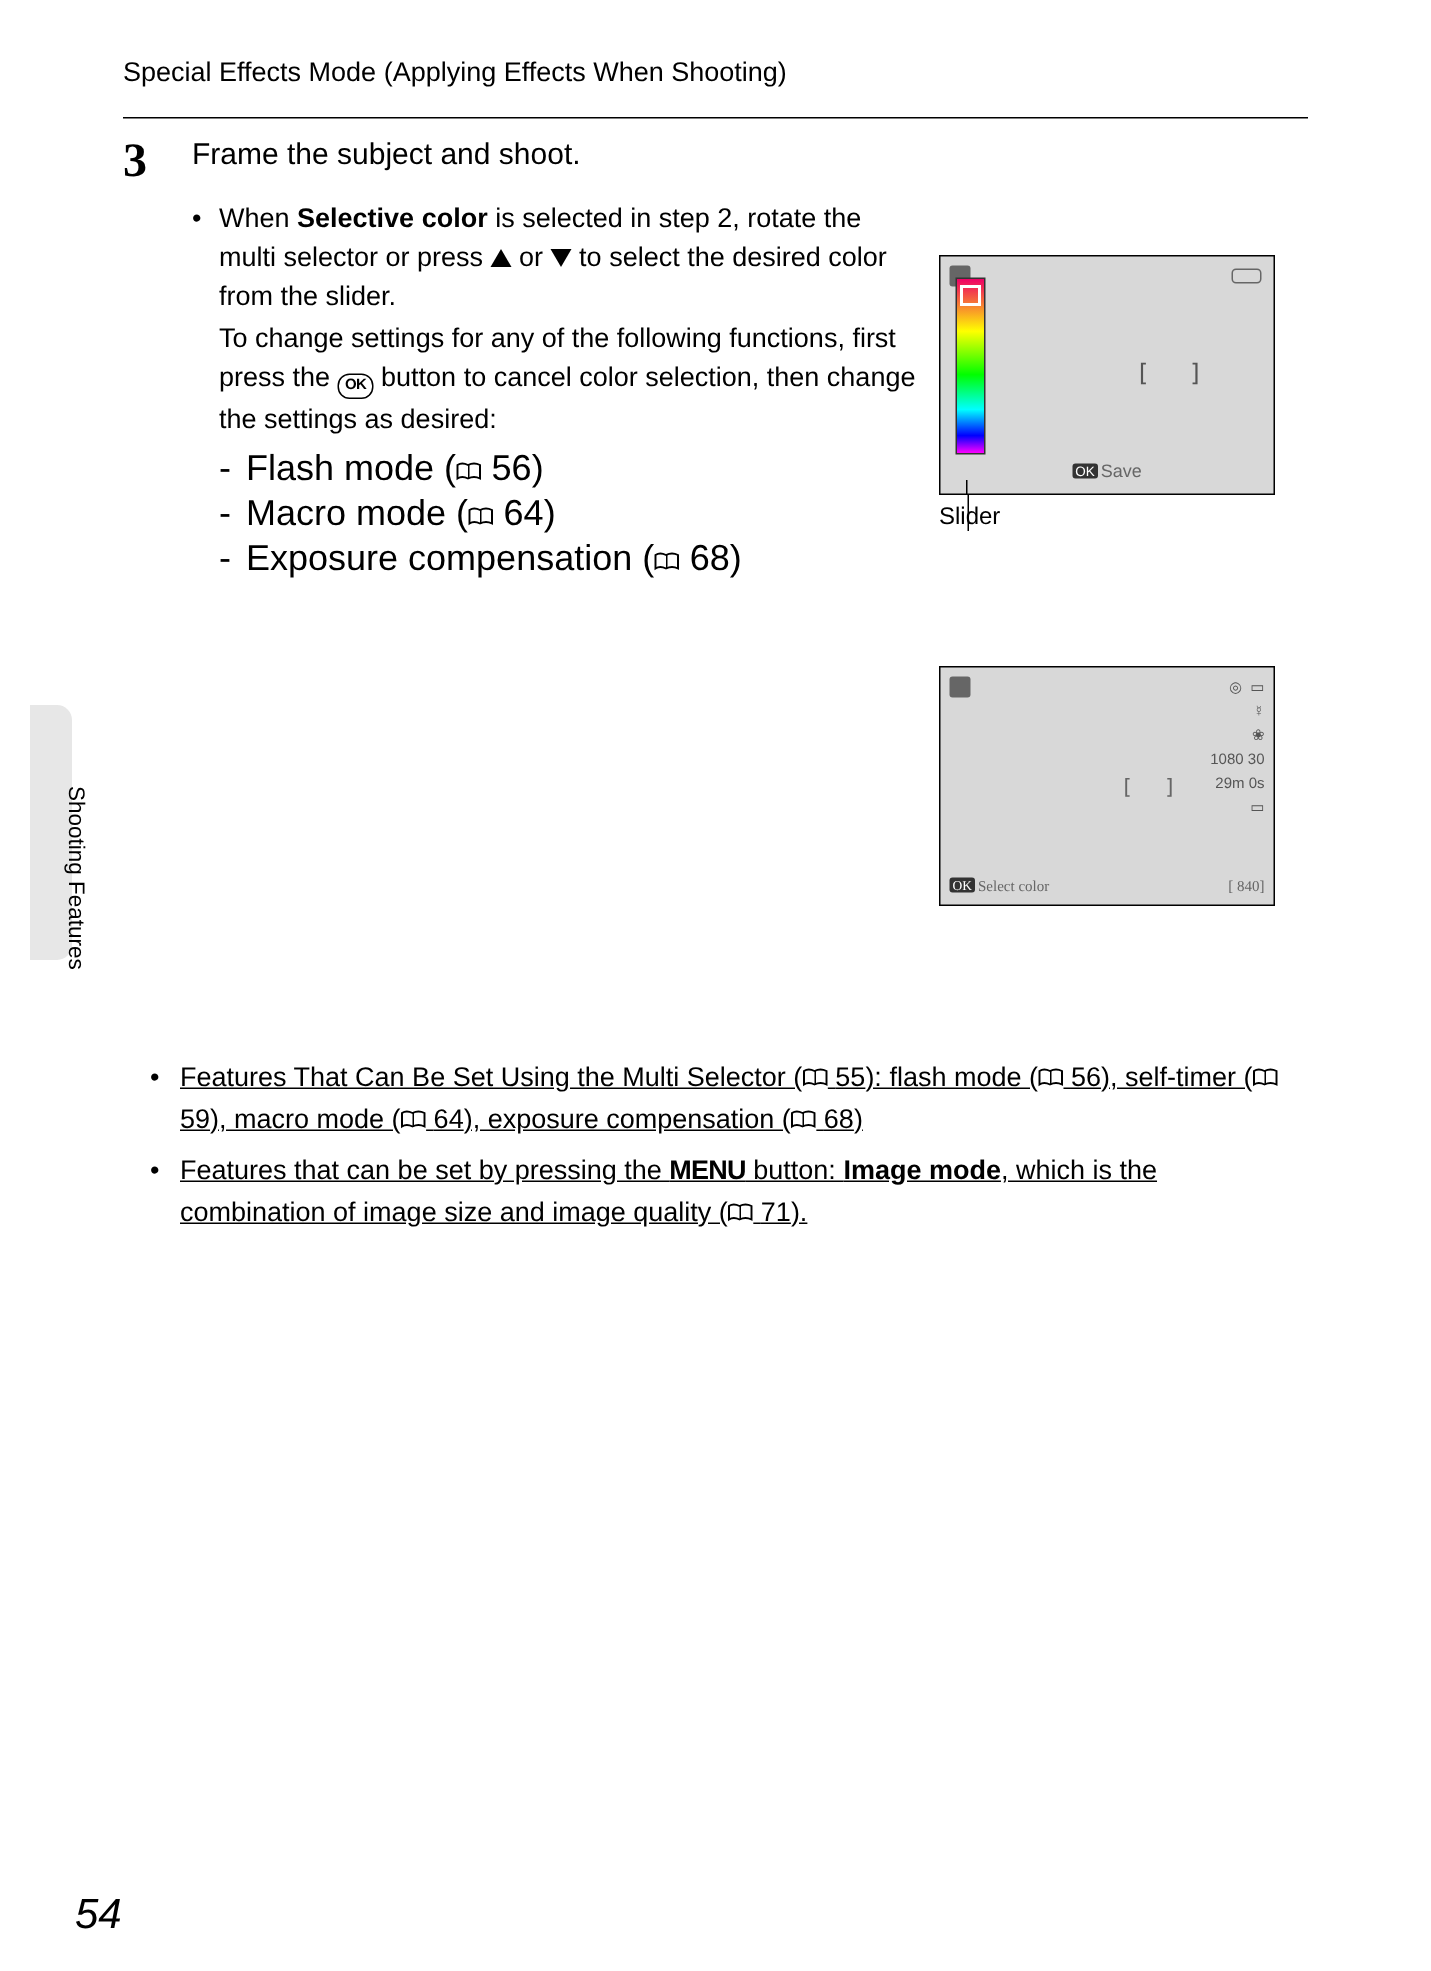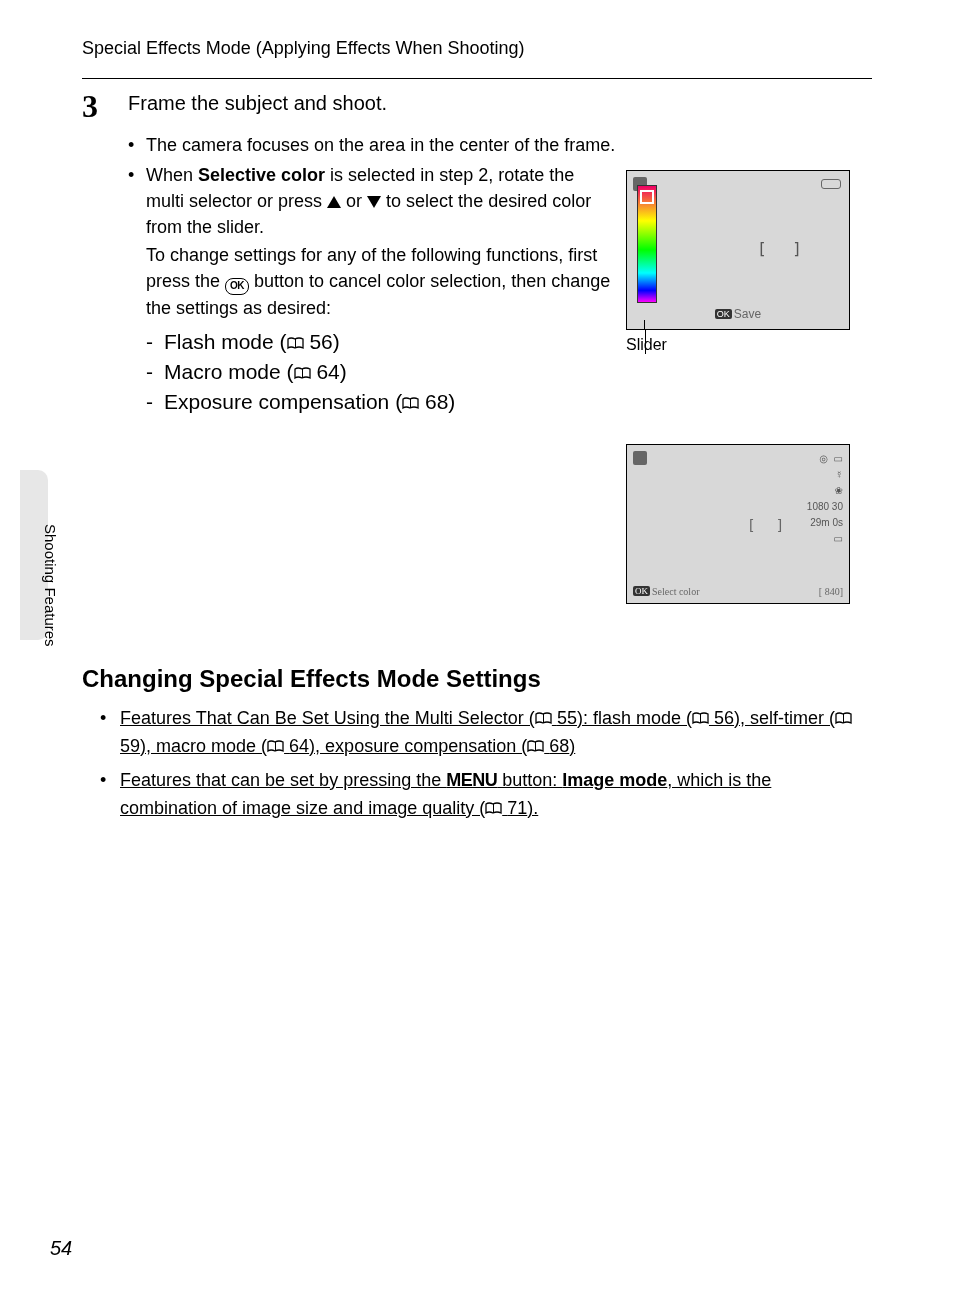--- a/index.html
+++ b/index.html
@@ -8,21 +8,21 @@
   .header { position:absolute; top:38px; left:82px; right:66px; font-size:18px; }
   .header-rule { position:absolute; top:78px; left:82px; right:82px; border-top:1px solid #000; }
   .step-num { position:absolute; top:88px; left:82px; font-size:32px; font-weight:bold; font-family: Georgia, serif; }
   .step-title { position:absolute; top:92px; left:128px; font-size:20px; }
   .body-area { position:absolute; top:132px; left:128px; width:740px; }
   ul.bullets { margin:0; padding:0; list-style:none; }
   ul.bullets > li { position:relative; padding-left:18px; font-size:18px; line-height:26px; margin-bottom:4px; }
   ul.bullets > li::before { content:"•"; position:absolute; left:0; top:0; }
   .narrow { width:470px; }
   .dash-list { margin:6px 0 10px 0; padding:0; list-style:none; }
-  .dash-list li { position:relative; padding-left:18px; font-size:21px; line-height:30px; }
+  .dash-list li { position:relative; padding-left:18px; font-size:24px; line-height:30px; }
   .dash-list li::before { content:"-"; position:absolute; left:0; top:0; }
   .book-icon { display:inline-block; width:17px; height:13px; vertical-align:-1px; }
   .book-icon svg { display:block; }
   .up-tri,.down-tri { display:inline-block; vertical-align:-1px; }
   .up-tri { width:0; height:0; border-left:7px solid transparent; border-right:7px solid transparent; border-bottom:12px solid #000; }
   .down-tri { width:0; height:0; border-left:7px solid transparent; border-right:7px solid transparent; border-top:12px solid #000; }
   .ok-icon { display:inline-block; width:22px; height:15px; border:1.6px solid #000; border-radius:8px; font-size:10px; font-weight:bold; text-align:center; line-height:14px; vertical-align:-2px; font-family: Arial, sans-serif; letter-spacing:-0.5px; }
   .menu-word { font-family: Arial, sans-serif; font-weight:bold; letter-spacing:-0.5px; }
   b { font-weight:bold; }
 
@@ -49,37 +49,34 @@
   .screen2 .right-col { position:absolute; top:6px; right:6px; text-align:right; font-size:10px; color:#555; line-height:16px; }
   .screen2 .bot-row { position:absolute; bottom:6px; left:6px; right:6px; font-size:10px; color:#666; display:flex; justify-content:space-between; align-items:center;font-family:Liberation Serif, serif; }
 
   
   .sec2-title { position:absolute; top:665px; left:82px; font-size:24px; font-weight:bold; }
   .sec2-list { position:absolute; top:704px; left:100px; width:770px; }
   ul.bullets2 { margin:0; padding:0; list-style:none;text-decoration:underline; }
   ul.bullets2 > li { position:relative; padding-left:20px; font-size:18px; line-height:28px; margin-bottom:6px; }
   ul.bullets2 > li::before { content:"•"; position:absolute; left:0; top:0; }
 
-  .page-num { position:absolute; left:50px; bottom:54px; font-size:20px; font-style:italic; }
+  .page-num { position:absolute; left:50px; bottom:22px; font-size:28px; font-style:italic; }
 </style>
 </head>
 <body>
 
 <div class="page">
   <div class="header">Special Effects Mode (Applying Effects When Shooting)</div>
   <div class="header-rule"></div>
 
   <div class="step-num">3</div>
   <div class="step-title">Frame the subject and shoot.</div>
 
   <div class="body-area">
     <ul class="bullets">
-      <li>
-        <span>The camera focuses on the area in the center of the frame.</span>
-      </li>
       <li class="narrow">
         <span>When </span><b>Selective color</b><span> is selected in step 2, rotate the multi selector or press </span><span class="up-tri"></span><span> or </span><span class="down-tri"></span><span> to select the desired color from the slider.</span>
         <div style="margin-top:2px;">
           <span>To change settings for any of the following functions, first press the </span><span class="ok-icon">OK</span><span> button to cancel color selection, then change the settings as desired:</span>
         </div>
         <ul class="dash-list">
           <li><span>Flash mode (</span><span class="book-icon"><svg viewBox="0 0 17 13">
                   <path d="M1 2 Q4 0 8 2 Q12 0 16 2 V11 Q12 9 8 11 Q4 9 1 11 Z" fill="none" stroke="#000" stroke-width="1.3"></path>
                   <line x1="8.5" y1="2" x2="8.5" y2="11" stroke="#000" stroke-width="1"></line>
                 </svg></span> <span>56</span><span>)</span></li>
@@ -120,21 +117,20 @@
       <div>1080 30</div>
       <div>29m 0s</div>
       <div>▭</div>
     </div>
     <div class="bot-row">
       <span><span class="ok-box">OK</span><span>Select color</span></span>
       <span>[  840]</span>
     </div>
   </div>
 
-  <div class="sec2-title">Changing Special Effects Mode Settings</div>
   <div class="sec2-list">
     <ul class="bullets2">
       <li>
         <span>Features That Can Be Set Using the Multi Selector (</span><span class="book-icon"><svg viewBox="0 0 17 13">
               <path d="M1 2 Q4 0 8 2 Q12 0 16 2 V11 Q12 9 8 11 Q4 9 1 11 Z" fill="none" stroke="#000" stroke-width="1.3"></path>
               <line x1="8.5" y1="2" x2="8.5" y2="11" stroke="#000" stroke-width="1"></line>
             </svg></span> <span>55</span><span>): flash mode (</span><span class="book-icon"><svg viewBox="0 0 17 13">
               <path d="M1 2 Q4 0 8 2 Q12 0 16 2 V11 Q12 9 8 11 Q4 9 1 11 Z" fill="none" stroke="#000" stroke-width="1.3"></path>
               <line x1="8.5" y1="2" x2="8.5" y2="11" stroke="#000" stroke-width="1"></line>
             </svg></span> <span>56</span><span>), self-timer (</span><span class="book-icon"><svg viewBox="0 0 17 13">

